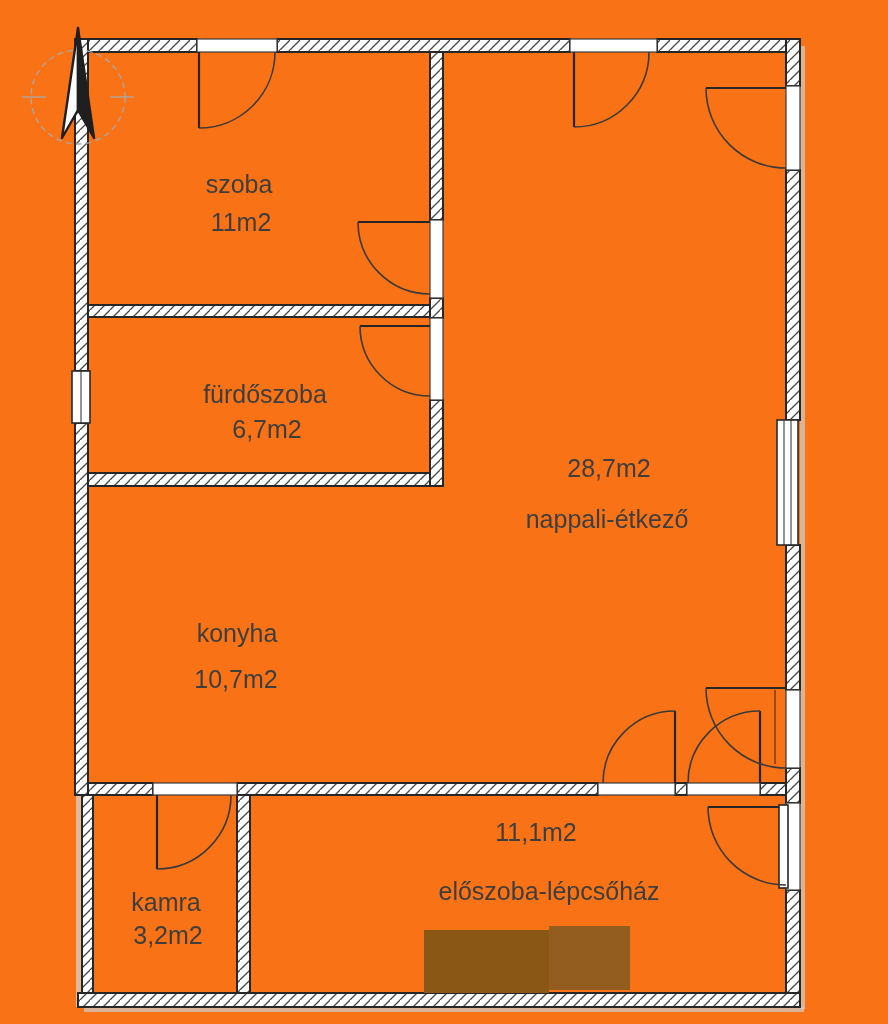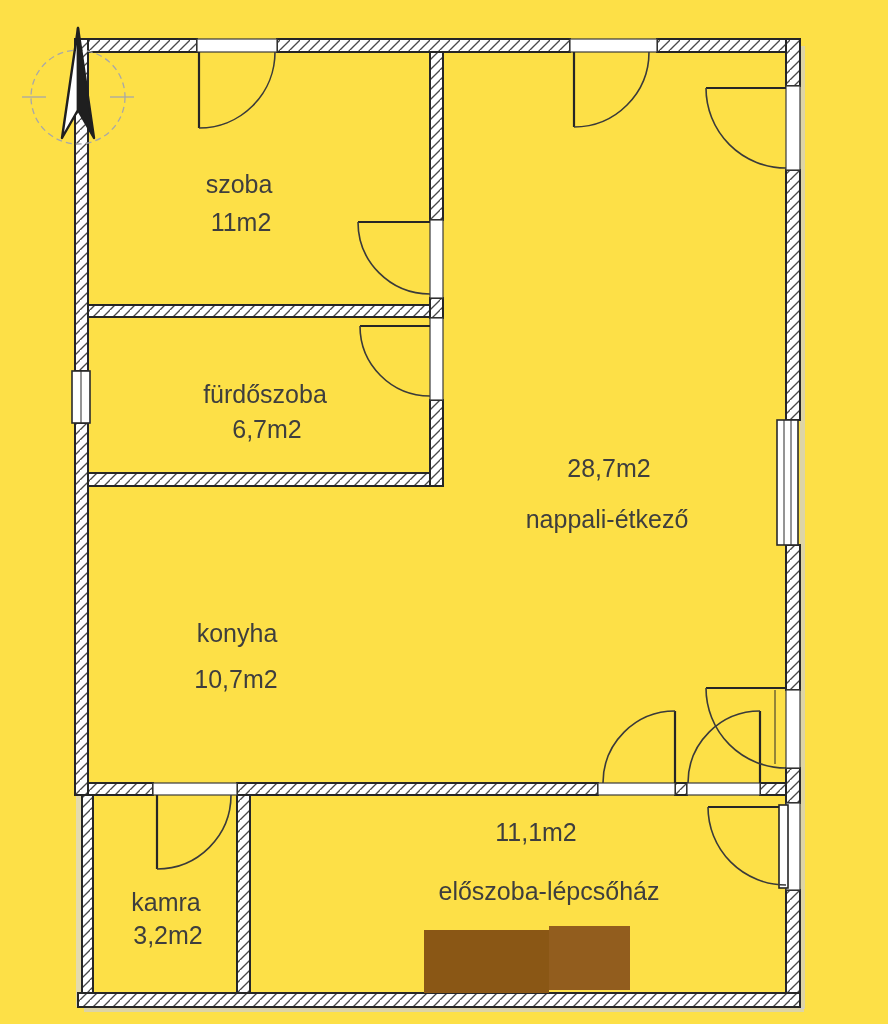--- a/index.html
+++ b/index.html
@@ -1,17 +1,17 @@
 <!DOCTYPE html>
 <html><head>
 <meta charset="utf-8">
 <style>
   html,body{margin:0;padding:0;background:#ffffff;}
   .frame{
-    position:relative;width:888px;height:1024px;background:#fde047;overflow:hidden;
+    position:relative;width:888px;height:1024px;background:#f97316;overflow:hidden;
     font-family:"Liberation Sans","DejaVu Sans",sans-serif;
   }
   svg{position:absolute;left:0;top:0;}
   .room-label{
     font-family:"Liberation Sans","DejaVu Sans",sans-serif;
     font-size:25px;fill:#3e3e3e;text-anchor:middle;
   }
   .wall{stroke:#262626;stroke-width:2;}
   .opening{fill:#ffffff;stroke:#3a3a3a;stroke-width:1.2;}
   .leaf{stroke:#262626;stroke-width:2.2;fill:none;}

